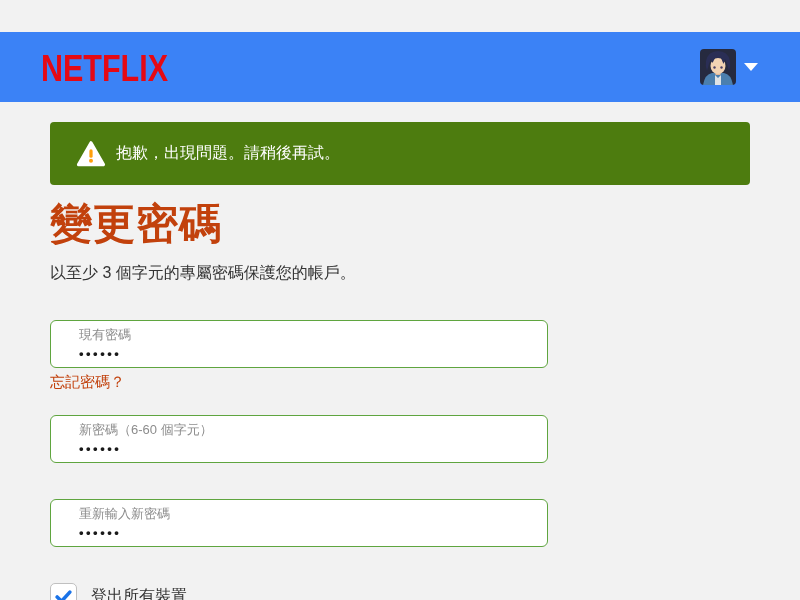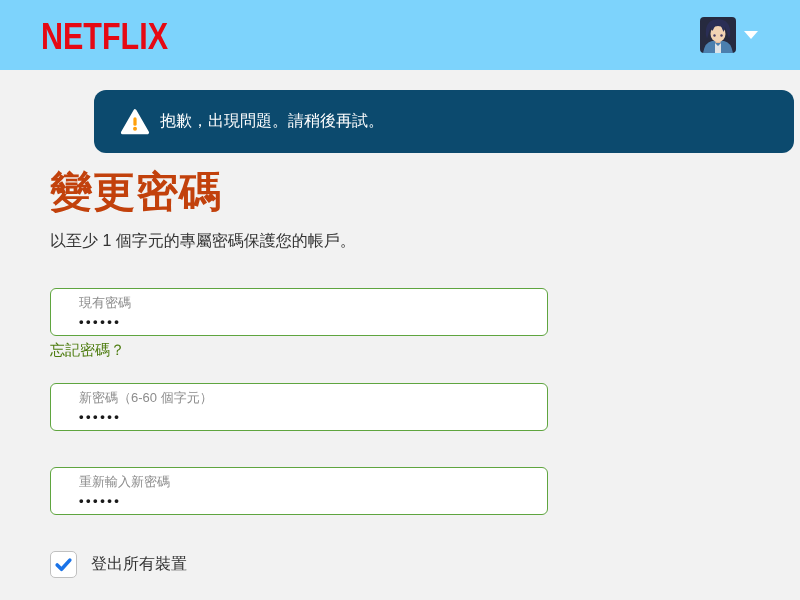--- a/index.html
+++ b/index.html
@@ -9,21 +9,22 @@
     background: #f2f2f2;
     font-family: "Liberation Sans", sans-serif;
     overflow: hidden;
     position: relative;
   }
 
   
   .header {
     position: relative;
     height: 70px;
-    background: #7dd3fc;
+    background: #3b82f6;
+    margin-top: 32px;
   }
   .logo {
     position: absolute;
     left: 40px; top: 13px;
     cursor: pointer;
   }
   .avatar {
     position: absolute;
     left: 700px; top: 17px;
     width: 36px; height: 36px;
@@ -41,25 +42,24 @@
     cursor: pointer;
   }
 
   
   .main { position: relative; height: 530px; }
 
   .alert {
     position: absolute;
     left: 50px; top: 20px;
     width: 700px; height: 63px;
-    background: #0c4a6e;
-    border-radius: 12px;
+    background: #4d7c0f;
+    border-radius: 4px;
     display: flex;
     align-items: center;
-    margin-left: 44px;
   }
   .alert-icon { margin-left: 26px; flex: 0 0 auto; display: flex; }
   .alert-text {
     margin-left: 10px;
     color: #ffffff;
     font-size: 16px;
   }
 
   .page-title {
     position: absolute;
@@ -101,21 +101,21 @@
     margin-top: 3px;
   }
   .field-current { top: 218px; }
   .field-new     { top: 313px; }
   .field-confirm { top: 397px; }
 
   .forgot-link {
     position: absolute;
     left: 50px; top: 271px;
     font-size: 15px;
-    color: #4d7c0f;
+    color: #c2410c;
     text-decoration: none;
     cursor: pointer;
   }
 
   .signout-row {
     position: absolute;
     left: 50px; top: 481px;
     display: flex;
     align-items: center;
     cursor: pointer;
@@ -166,21 +166,21 @@
       <svg width="30" height="30" viewBox="0 0 24 24">
         <path d="M12 3 L22 20.5 L2 20.5 Z" fill="#ffffff" stroke="#ffffff" stroke-width="2.5" stroke-linejoin="round"></path>
         <rect x="10.7" y="8.2" width="2.6" height="6.8" rx="1.3" fill="#ffa00c"></rect>
         <circle cx="12" cy="17.4" r="1.6" fill="#ffa00c"></circle>
       </svg>
     </span>
     <span class="alert-text">抱歉，出現問題。請稍後再試。</span>
   </div>
 
   <h1 class="page-title">變更密碼</h1>
-  <div class="page-subtitle">以至少 1 個字元的專屬密碼保護您的帳戶。</div>
+  <div class="page-subtitle">以至少 3 個字元的專屬密碼保護您的帳戶。</div>
 
   <div class="field field-current">
     <div class="field-label">現有密碼</div>
     <div class="field-value">••••••</div>
   </div>
 
   <a class="forgot-link">忘記密碼？</a>
 
   <div class="field field-new">
     <div class="field-label">新密碼（6-60 個字元）</div>

